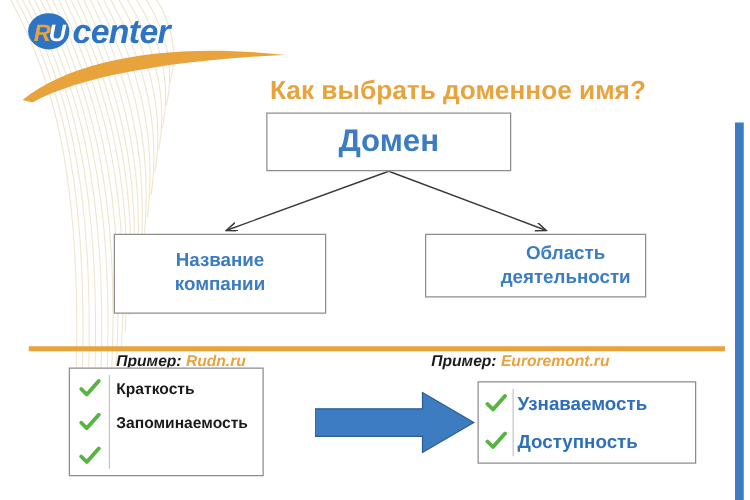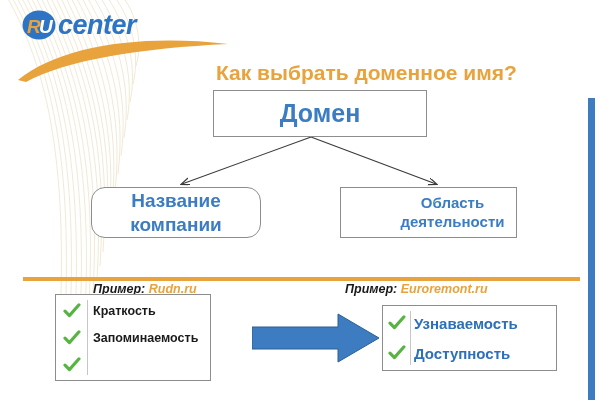--- a/index.html
+++ b/index.html
@@ -92,32 +92,31 @@
     display: flex;
     align-items: center;
     justify-content: center;
     text-align: center;
     color: #3b7cc2;
     font-weight: bold;
   }
   #node-root {
     left: 213px;
     top: 90px;
-    width: 214px;
+    width: 196px;
     height: 47px;
     font-size: 25px;
   }
   #node-company {
     left: 91px;
     top: 187px;
     width: 170px;
-    height: 51px;
-    font-size: 19px;
+    height: 64px;
+    font-size: 15px;
     line-height: 1.25;
-    border-radius: 14px;
   }
   #node-activity {
     left: 340px;
     top: 187px;
     width: 177px;
     height: 51px;
     font-size: 15px;
     line-height: 1.25;
     padding-left: 48px;
   }

